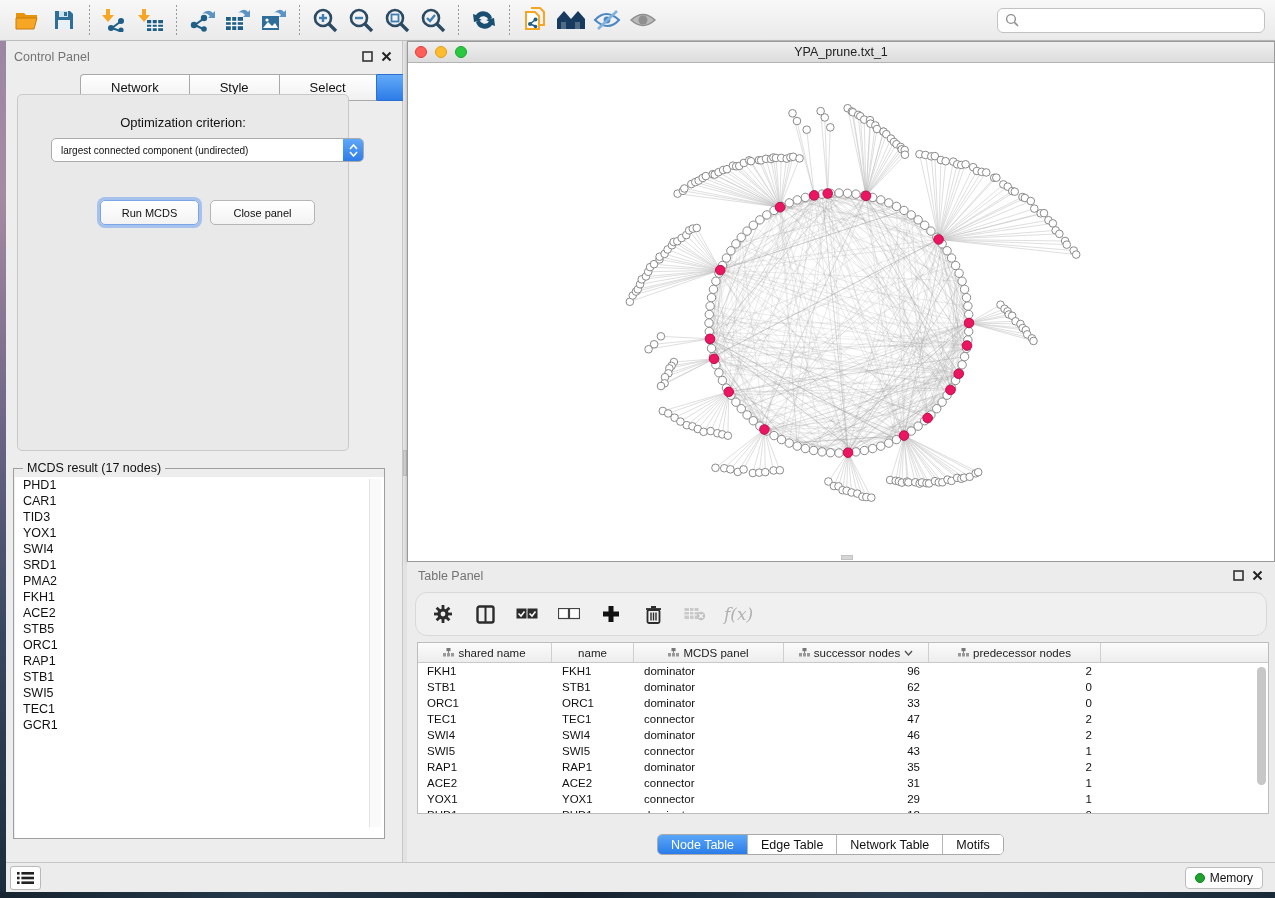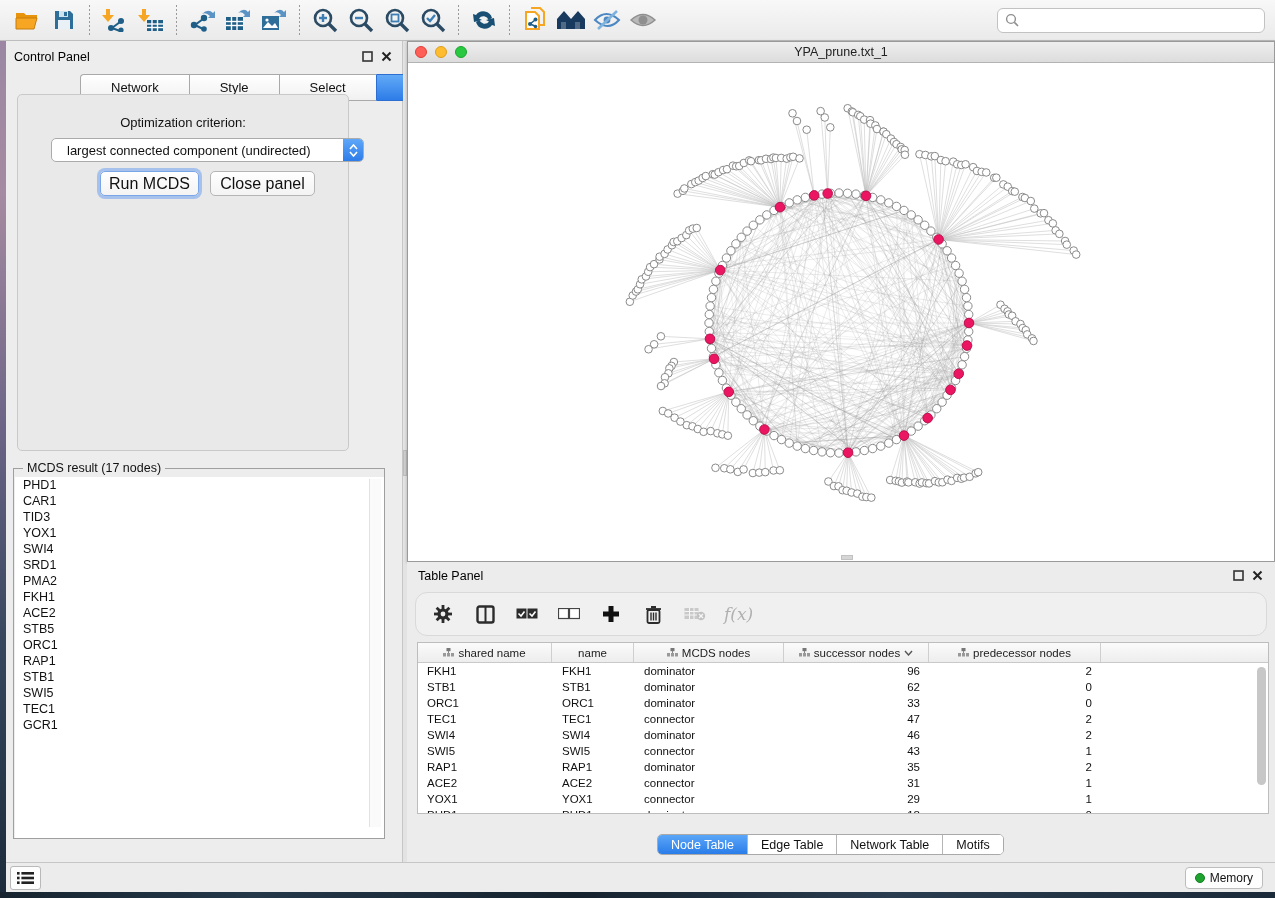--- a/index.html
+++ b/index.html
@@ -19,38 +19,38 @@
     display:flex; align-items:center; padding:0 10px; }
   .tb-btn { width:36px; height:34px; display:flex; align-items:center; justify-content:center; border-radius:4px; }
   .tb-sep { width:1px; height:30px; margin:0 7px; background-image:linear-gradient(#999 40%, transparent 40%); background-size:1px 4px; }
   .tb-spacer { flex:1; }
   .search-box { width:268px; height:25px; background:#fff; border:1px solid #c2c2c2; border-radius:6px;
     display:flex; align-items:center; padding:0 7px; gap:5px; }
   .search-box input { border:none; outline:none; flex:1; font:13px "Liberation Sans",sans-serif; background:transparent; }
 
   
   .control-panel { position:absolute; left:6px; top:41px; width:397px; height:821px; background:#ededed; border-right:1px solid #c6c6c6; }
-  .panel-title { position:absolute; left:8px; top:9px; font-size:12.5px; color:#000000; }
+  .panel-title { position:absolute; left:8px; top:9px; font-size:12.5px; color:#737373; }
   .panel-winbtns { position:absolute; right:10px; top:10px; display:flex; gap:8px; align-items:center; }
   .ctl-tabs { position:absolute; left:74px; top:33px; display:flex; }
   .ctl-tab { height:27px; padding:0 30px; border:1px solid #a9a9a9; border-right:none; background:linear-gradient(#ffffff,#f1f1f1);
     font-size:13px; display:flex; align-items:center; }
   .ctl-tab:first-child { border-radius:4px 0 0 4px; }
   .ctl-tab:last-child { border-right:1px solid #a9a9a9; border-radius:0 4px 4px 0; }
   .ctl-tab.active { background:linear-gradient(#62aaf7,#2d7ce8); color:#fff; border-color:#2d6fd0; }
   .tab-content { position:absolute; left:11px; top:53px; width:332px; height:357px; background:#e9e9e9;
     border:1px solid #c9c9c9; border-radius:5px; }
   .opt-label { position:absolute; left:0; top:20px; width:100%; text-align:center; font-size:13px; color:#111; }
   .dropdown { position:absolute; left:33px; top:43px; width:313px; height:24px; background:#fff; border:1px solid #ababab;
     border-radius:5px; display:flex; align-items:center; }
-  .dropdown .dd-text { flex:1; padding-left:15px; font-size:13px; white-space:nowrap; }
+  .dropdown .dd-text { flex:1; padding-left:9px; font-size:10px; white-space:nowrap; }
   .dd-stepper { width:20px; height:22px; border-radius:0 4px 4px 0; background:linear-gradient(#5ea7f8,#2e7ce9);
     display:flex; flex-direction:column; align-items:center; justify-content:center; gap:1px; }
   .btn { background:linear-gradient(#ffffff,#f3f3f3); border:1px solid #b5b5b5; border-radius:5px; height:25px;
-    font-size:16px; display:flex; align-items:center; justify-content:center; color:#111; }
+    font-size:11px; display:flex; align-items:center; justify-content:center; color:#111;margin-top:29px; }
   .run-btn { position:absolute; left:82px; top:76px; width:99px; box-shadow:0 0 0 3px rgba(100,155,240,.5); border-color:#7aa6e8; }
   .closepanel-btn { position:absolute; left:192px; top:76px; width:105px; }
   .mcds-group { position:absolute; left:7px; top:427px; width:372px; height:371px; border:1px solid #9f9f9f; }
   .mcds-legend { position:absolute; left:9px; top:-8px; background:#ededed; padding:0 4px; font-size:12.5px; color:#111; }
   .mcds-list { position:absolute; left:1px; top:8px; width:369px; height:361px; background:#fff; overflow:hidden; }
   .mcds-item { height:16px; line-height:16px; padding-left:8px; font-size:12.5px; }
   .mcds-scroll { position:absolute; right:3px; top:10px; width:12px; height:348px; background:#fafafa; border-left:1px solid #e2e2e2; }
 
   
   .v-splitter { position:absolute; left:403px; top:41px; width:4px; height:821px; background:#e3e3e3; }
@@ -1322,21 +1322,21 @@
             <span>name</span>
           </div>
           <div class="th" style="width: 150px;">
             <svg width="11" height="9" viewBox="0 0 11 9">
               <rect x="3.5" y="0" width="4" height="3.2" fill="#777"></rect>
               <rect x="0" y="5" width="3" height="3.5" fill="#999"></rect>
               <rect x="4" y="5" width="3" height="3.5" fill="#999"></rect>
               <rect x="8" y="5" width="3" height="3.5" fill="#999"></rect>
               <line x1="5.5" y1="3" x2="5.5" y2="5" stroke="#888" stroke-width="1"></line>
             </svg>
-            <span>MCDS nodes</span>
+            <span>MCDS panel</span>
           </div>
           <div class="th" style="width: 145px;">
             <svg width="11" height="9" viewBox="0 0 11 9">
               <rect x="3.5" y="0" width="4" height="3.2" fill="#777"></rect>
               <rect x="0" y="5" width="3" height="3.5" fill="#999"></rect>
               <rect x="4" y="5" width="3" height="3.5" fill="#999"></rect>
               <rect x="8" y="5" width="3" height="3.5" fill="#999"></rect>
               <line x1="5.5" y1="3" x2="5.5" y2="5" stroke="#888" stroke-width="1"></line>
             </svg>
             <span>successor nodes</span>

